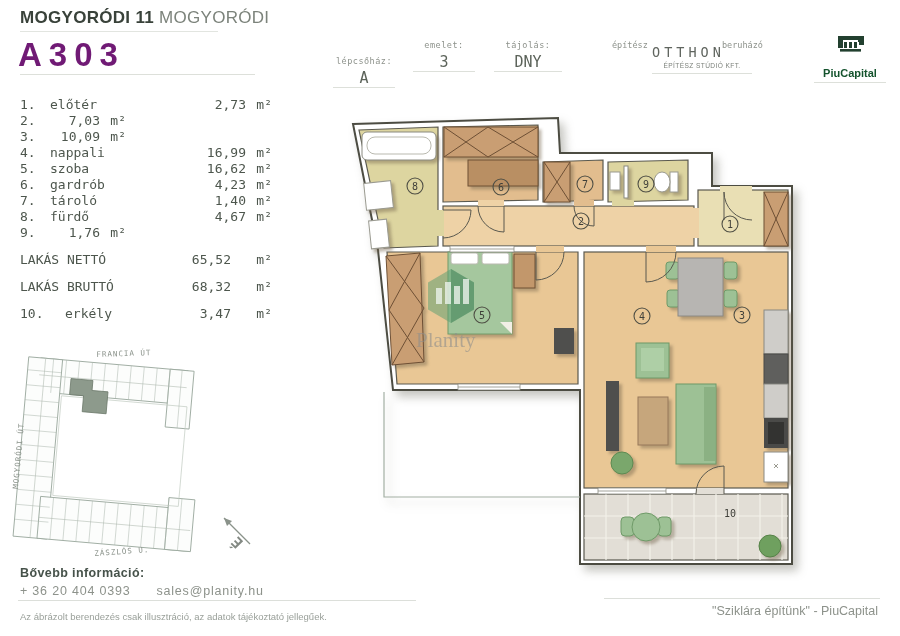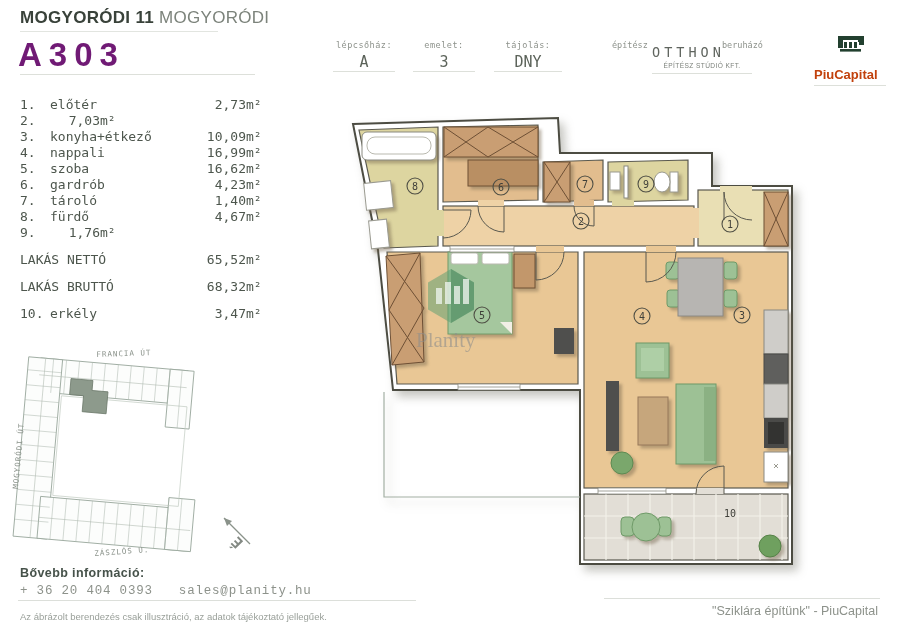--- a/index.html
+++ b/index.html
@@ -11,33 +11,33 @@
   .title-line{left:20px;top:31px;width:198px;height:1px;background:#e2e5e0;}
   .unit-id{left:18px;top:36px;font-size:33px;font-weight:bold;color:#701a75;letter-spacing:7px;}
   .unitid-line{left:20px;top:74px;width:235px;height:1px;background:#dde0da;}
   .hcell{text-align:center;font-family:"DejaVu Sans Mono",monospace;}
   .hcell .lbl{font-size:8.5px;color:#8d928b;letter-spacing:.5px;}
   .hcell .val{font-size:15px;color:#5c635a;margin-top:3px;}
   .cell-underline{height:1px;background:#dde0da;}
   .mini-lbl{font-family:"DejaVu Sans Mono",monospace;font-size:8.5px;color:#8d928b;}
   .otthon-name{font-size:13.5px;color:#60655f;letter-spacing:4px;text-align:left;font-family:"DejaVu Sans Mono",monospace;}
   .otthon-sub{font-size:6.6px;color:#7c817b;letter-spacing:.4px;text-align:center;margin-top:2px;font-family:"Liberation Sans",sans-serif;}
-  .piu-name{font-size:13px;font-weight:bold;color:#c2410c;margin-top:1px;}
+  .piu-name{font-size:11px;font-weight:bold;color:#14532d;text-align:center;margin-top:1px;}
   
   .roomlist{left:20px;top:97px;width:252px;font-family:"DejaVu Sans Mono",monospace;font-size:13px;color:#4d564d;}
   .rrow{display:flex;line-height:16px;}
   .rrow .num{width:30px;}
   .rrow .nm{flex:1;}
   .rrow .ar{width:50px;text-align:right;}
-  .rrow .un{width:26px;text-align:left;}
-  .tot{margin-top:11px;}
+  .rrow .un{width:26px;text-align:right;}
+  .tot{margin-top:11px;gap:15px;}
   .tot .nm2{flex:1;}
   
   .info-label{left:20px;top:566px;font-size:12.5px;font-weight:bold;color:#46524a;letter-spacing:.4px;text-align:center;}
-  .contact{left:20px;top:584px;font-size:12.5px;color:#8d928b;letter-spacing:.8px;font-family:Liberation Mono, monospace;}
+  .contact{left:20px;top:584px;font-size:12.5px;color:#8d928b;letter-spacing:.8px;font-family:Liberation Sans, sans-serif;}
   .contact span{margin-right:26px;}
   .fline-l{left:18px;top:600px;width:398px;height:1px;background:#dcdfda;}
   .fline-r{left:604px;top:598px;width:276px;height:1px;background:#dcdfda;}
   .quote{top:604px;right:22px;font-size:12.5px;color:#8d928b;}
   .disclaimer{left:20px;top:611px;font-size:9.5px;color:#9aa09a;}
   
   .floorplan{left:340px;top:100px;filter:drop-shadow(5px 6px 5px rgba(105,105,92,.38));}
   .siteplan{left:12px;top:346px;}
   svg text{font-family:"DejaVu Sans Mono",monospace;}
   .street{font-size:7.5px;fill:#8a928a;letter-spacing:1px;}
@@ -45,21 +45,21 @@
   .rlabel{font-size:10px;fill:#3f3f39;}
 </style>
 </head>
 <body>
 
 <div class="abs title"><b>MOGYORÓDI 11</b><span> MOGYORÓDI</span></div>
 <div class="abs title-line"></div>
 <div class="abs unit-id">A303</div>
 <div class="abs unitid-line"></div>
 
-<div class="abs hcell" style="left:333px;top:40px;width:62px;">
+<div class="abs hcell" style="left:333px;top:56px;width:62px;">
   <div class="lbl">lépcsőház:</div>
   <div class="val">A</div>
   <div class="cell-underline"></div>
 </div>
 <div class="abs hcell" style="left:413px;top:40px;width:62px;">
   <div class="lbl">emelet:</div>
   <div class="val">3</div>
   <div class="cell-underline"></div>
 </div>
 <div class="abs hcell" style="left:494px;top:40px;width:68px;">
@@ -98,21 +98,20 @@
       <span class="ar">2,73</span>
       <span class="un">m²</span>
     </div>
   <div class="rrow">
       <span class="num">2.</span>
       <span class="ar">7,03</span>
       <span class="un">m²</span>
     </div>
   <div class="rrow">
       <span class="num">3.</span>
-      <span class="nm">konyha+étkező</span>
       <span class="ar">10,09</span>
       <span class="un">m²</span>
     </div>
   <div class="rrow">
       <span class="num">4.</span>
       <span class="nm">nappali</span>
       <span class="ar">16,99</span>
       <span class="un">m²</span>
     </div>
   <div class="rrow">

